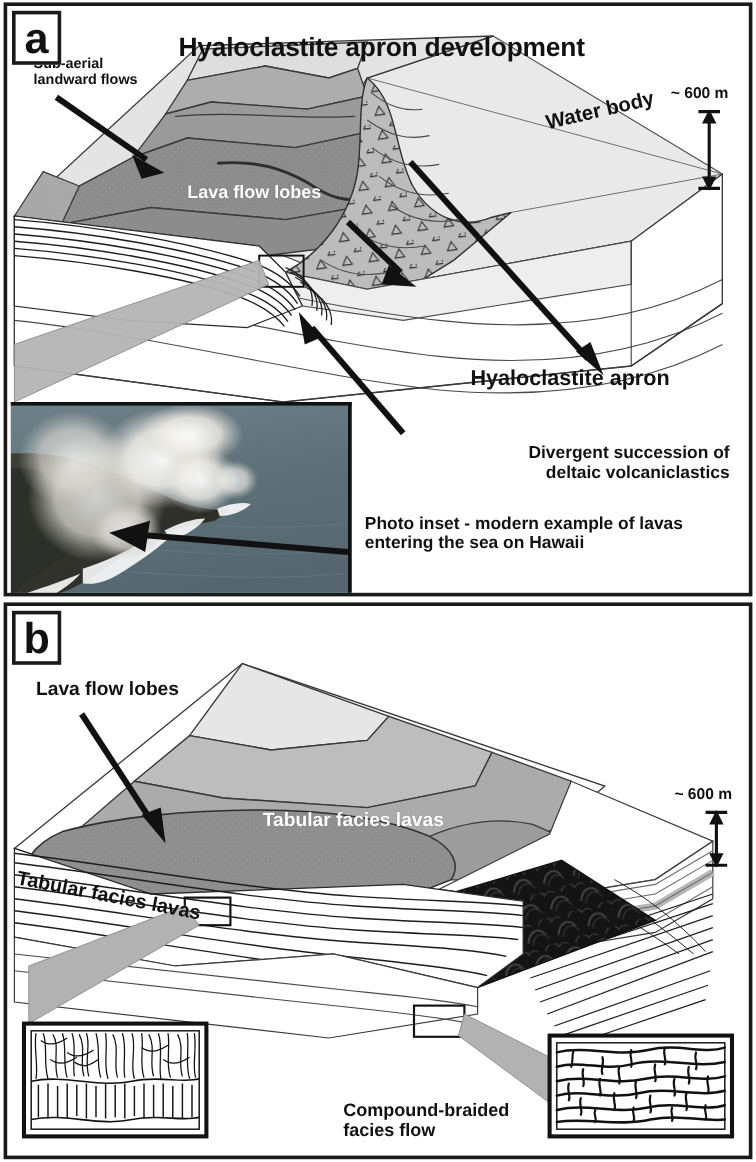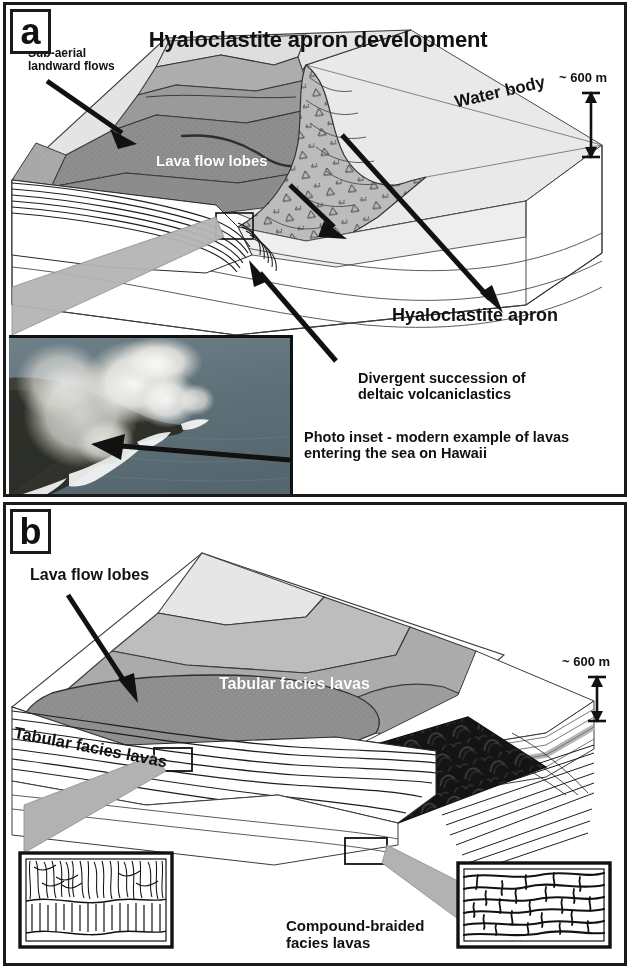--- a/index.html
+++ b/index.html
@@ -24,21 +24,21 @@
 
   .lbl{position:absolute;font-weight:bold;color:#111;line-height:1.12;z-index:35;
     font-family:"Liberation Sans",sans-serif;}
   .lbl-white{color:#ffffff;text-shadow:0 0 1px rgba(0,0,0,.25);}
 
   #lbl-subaerial{left:22px;top:42px;font-size:12px;}
   #lbl-lavalobes-a{left:150px;top:148px;font-size:15px;}
   #lbl-waterbody{left:447px;top:88px;font-size:17px;transform:rotate(-13deg);transform-origin:left top;}
   #lbl-600a{left:553px;top:66px;font-size:13px;}
   #lbl-hyalo{left:386px;top:300px;font-size:18px;text-align:left;}
-  #lbl-divergent{left:352px;top:365px;font-size:14.5px;text-align:left;width:250px;}
+  #lbl-divergent{left:352px;top:365px;font-size:14.5px;text-align:right;width:250px;}
   #lbl-photoinset{left:298px;top:424px;font-size:14.5px;text-align:left;width:322px;}
 
   #lbl-lavalobes-b{left:24px;top:61px;font-size:16px;}
   #lbl-tabular-top{left:213px;top:170px;font-size:16px;}
   #lbl-600b{left:556px;top:150px;font-size:13px;}
   #lbl-tabular-side{left:10px;top:218px;font-size:16.5px;transform:rotate(11deg);transform-origin:left top;}
   #lbl-compound{left:280px;top:413px;font-size:15px;width:200px;}
 
   #photo-inset{position:absolute;left:3px;top:330px;width:281px;height:168px;z-index:25;
     border-top:3px solid #111;border-right:3px solid #111;overflow:hidden;background:#5b6f77;}
@@ -450,17 +450,17 @@
         </g>
       </svg>
     </div>
 
     <div class="lbl" id="lbl-lavalobes-b">Lava flow lobes</div>
     <div class="lbl lbl-white" id="lbl-tabular-top">Tabular facies lavas</div>
     <div class="lbl" id="lbl-600b">~ 600 m</div>
     <div class="lbl" id="lbl-tabular-side">Tabular facies lavas</div>
     <div class="lbl" id="lbl-compound">
         <div>Compound-braided</div>
-        <div>facies lavas</div>
+        <div>facies flow</div>
       </div>
   </div>
 
 </div>
 
 </body></html>

